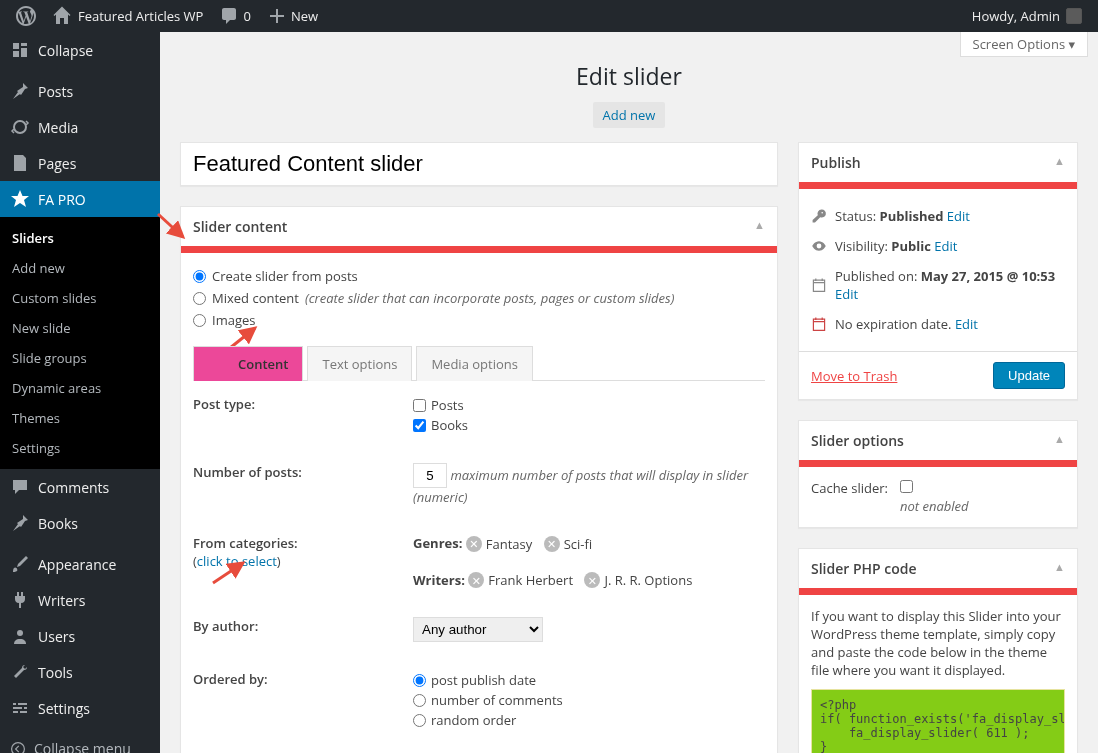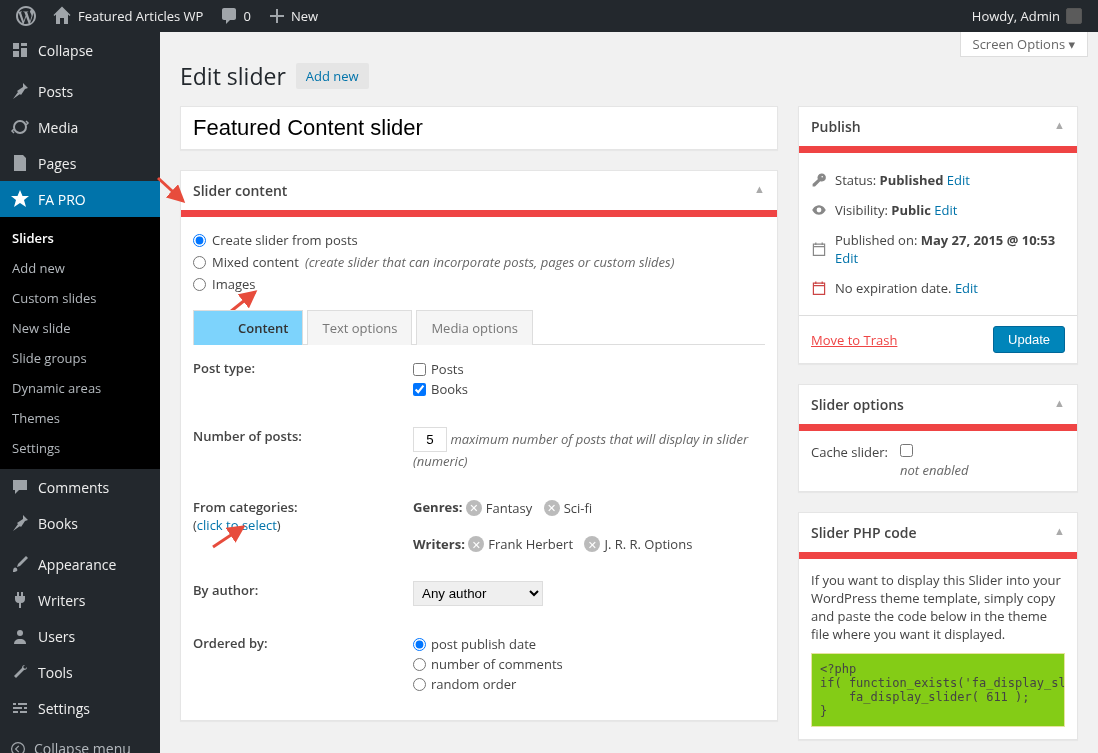--- a/index.html
+++ b/index.html
@@ -25,40 +25,40 @@
 .sidebar .submenu .sub-item { padding: 6px 12px; color: #b4b9be; cursor: pointer; font-size: 13px; }
 .sidebar .submenu .sub-item.current { color: #fff; font-weight: 600; }
 .sidebar .separator { height: 5px; }
 .sidebar .collapse { padding: 8px 10px; color: #b4b9be; display: flex; align-items: center; gap: 8px; cursor: pointer; }
 .sidebar .collapse svg { width: 16px; height: 16px; fill: #a0a5aa; }
 
 .content { flex: 1; padding: 10px 20px 40px 20px; position: relative; }
 .screen-options { position: absolute; top: 0; right: 10px; background: #fff; border: 1px solid #ddd; border-top: none; padding: 3px 12px; cursor: pointer; font-size: 13px; color: #666; }
 .screen-options::after { content: " ▾"; }
 
-h1.page-title { font-size: 23px; font-weight: 400; color: #23282d; margin: 18px 0 14px 0; display: flex; align-items: center; gap: 10px; }
+h1.page-title { font-size: 23px; font-weight: 400; color: #23282d; margin: 18px 0 14px 0; display: flex; align-items: center; gap: 10px; flex-direction: column; }
 .add-new-btn { background: #e5e5e5; padding: 4px 10px; font-size: 13px; color: #0073aa; cursor: pointer; border-radius: 2px; }
 
 .columns { display: flex; gap: 20px; }
 .col-main { flex: 1; min-width: 0; }
 .col-side { width: 280px; }
 
 .postbox, .titlebox { background: #fff; border: 1px solid #e5e5e5; box-shadow: 0 1px 1px rgba(0,0,0,.04); margin-bottom: 20px; }
 .titlebox input { width: 100%; border: none; padding: 8px 12px; font-size: 22px; outline: none; }
 .postbox .hndle { padding: 10px 12px; font-size: 14px; font-weight: 600; border-bottom: 7px solid #ef4444; display: flex; justify-content: space-between; align-items: flex-start; cursor: pointer; }
 .postbox .hndle .toggle { color: #aaa; font-size: 11px; }
 .postbox .inside { padding: 12px; }
 
 .radio-row { display: flex; align-items: center; gap: 6px; padding: 2px 0; }
 .radio-row input[type=radio] { margin: 0; }
 .italic-note { font-style: italic; color: #666; }
 
 .tabs { display: flex; border-bottom: 1px solid #ddd; margin-top: 14px; }
 .tab { padding: 8px 14px; border: 1px solid #ddd; border-bottom: none; background: #f5f5f5; color: #777; cursor: pointer; margin-right: 4px; position: relative; top: 1px; }
-.tab.active { background: #7dd3fc; color: #333; font-weight: 600; padding-left: 44px; }
+.tab.active { background: #ec4899; color: #333; font-weight: 600; padding-left: 44px; }
 
 .form-row { display: flex; padding: 14px 0; }
 .form-row .lbl { width: 220px; font-weight: 600; }
 .form-row .ctrl { flex: 1; }
 .form-row input[type=text] { border: 1px solid #ddd; padding: 4px 6px; width: 34px; text-align: center; }
 .form-row select { border: 1px solid #ddd; padding: 3px 4px; min-width: 130px; }
 
 .tag { display: inline-flex; align-items: center; gap: 4px; margin-right: 8px; }
 .tag .x { width: 16px; height: 16px; border-radius: 50%; background: #bbb; color: #fff; font-size: 11px; display: inline-flex; align-items: center; justify-content: center; cursor: pointer; }
 

